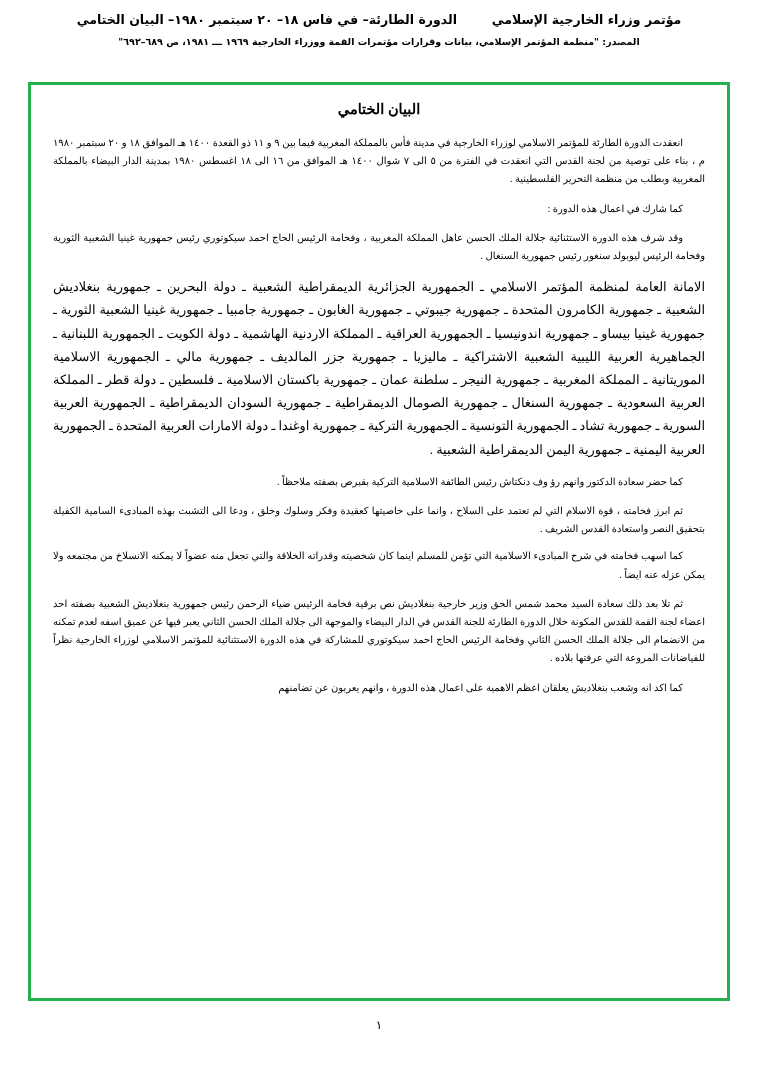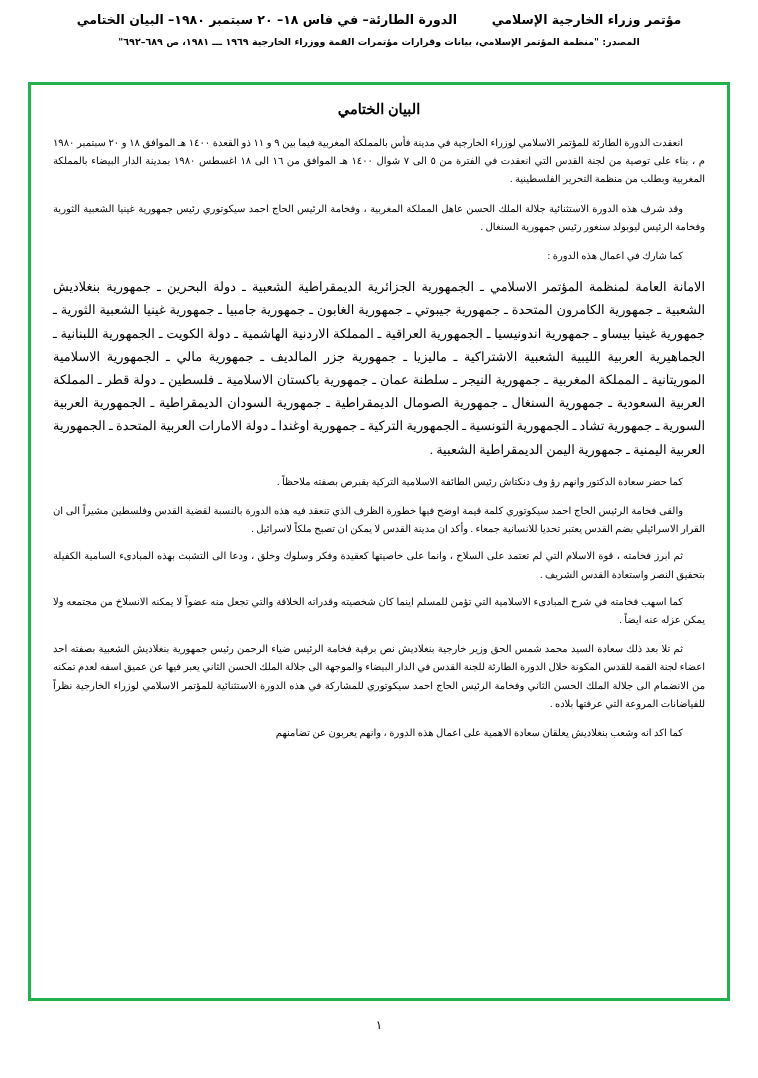--- a/index.html
+++ b/index.html
@@ -114,28 +114,27 @@
     </div>
     <div class="header-line2">المصدر: "منظمة المؤتمر الإسلامي، بيانات وقرارات مؤتمرات القمة ووزراء الخارجية ١٩٦٩ ـــ ١٩٨١، ص ٦٨٩–٦٩٢"</div>
   </div>
 
   <div class="frame">
     <div class="frame-inner">
 
       <div class="doc-title">البيان الختامي</div>
 
       <p class="para indent">انعقدت الدورة الطارئة للمؤتمر الاسلامي لوزراء الخارجية في مدينة فأس بالمملكة المغربية فيما بين ٩ و ١١ ذو القعدة ١٤٠٠ هـ الموافق ١٨ و ٢٠ سبتمبر ١٩٨٠ م ، بناء على توصية من لجنة القدس التي انعقدت في الفترة من ٥ الى ٧ شوال ١٤٠٠ هـ الموافق من ١٦ الى ١٨ اغسطس ١٩٨٠ بمدينة الدار البيضاء بالمملكة المغربية وبطلب من منظمة التحرير الفلسطينية .</p>
+      <p class="para indent">كما شارك في اعمال هذه الدورة :</p>
       <p class="para indent">وقد شرف هذه الدورة الاستثنائية جلالة الملك الحسن عاهل المملكة المغربية ، وفخامة الرئيس الحاج احمد سيكوتوري رئيس جمهورية غينيا الشعبية الثورية وفخامة الرئيس ليوبولد سنغور رئيس جمهورية السنغال .</p>
-      <p class="para indent">كما شارك في اعمال هذه الدورة :</p>
       <p class="list">الامانة العامة لمنظمة المؤتمر الاسلامي ـ الجمهورية الجزائرية الديمقراطية الشعبية ـ دولة البحرين ـ جمهورية بنغلاديش الشعبية ـ جمهورية الكامرون المتحدة ـ جمهورية جيبوتي ـ جمهورية الغابون ـ جمهورية جامبيا ـ جمهورية غينيا الشعبية الثورية ـ جمهورية غينيا بيساو ـ جمهورية اندونيسيا ـ الجمهورية العراقية ـ المملكة الاردنية الهاشمية ـ دولة الكويت ـ الجمهورية اللبنانية ـ الجماهيرية العربية الليبية الشعبية الاشتراكية ـ ماليزيا ـ جمهورية جزر المالديف ـ جمهورية مالي ـ الجمهورية الاسلامية الموريتانية ـ المملكة المغربية ـ جمهورية النيجر ـ سلطنة عمان ـ جمهورية باكستان الاسلامية ـ فلسطين ـ دولة قطر ـ المملكة العربية السعودية ـ جمهورية السنغال ـ جمهورية الصومال الديمقراطية ـ جمهورية السودان الديمقراطية ـ الجمهورية العربية السورية ـ جمهورية تشاد ـ الجمهورية التونسية ـ الجمهورية التركية ـ جمهورية اوغندا ـ دولة الامارات العربية المتحدة ـ الجمهورية العربية اليمنية ـ جمهورية اليمن الديمقراطية الشعبية .</p>
       <p class="para indent">كما حضر سعادة الدكتور وانهم رؤ وف دنكتاش رئيس الطائفة الاسلامية التركية بقبرص بصفته ملاحظاً .</p>
-      <p class="para indent tight">والقى فخامة الرئيس الحاج احمد سيكوتوري كلمة قيمة اوضح فيها خطورة الظرف الذي تنعقد فيه هذه الدورة بالنسبة لقضية القدس وفلسطين مشيراً الى ان القرار الاسرائيلي بضم القدس يعتبر تحديا للانسانية جمعاء . وأكد ان مدينة القدس لا يمكن ان تصبح ملكاً لاسرائيل .</p>
       <p class="para indent tight">ثم ابرز فخامته ، قوة الاسلام التي لم تعتمد على السلاح ، وانما على خاصيتها كعقيدة وفكر وسلوك وخلق ، ودعا الى التشبث بهذه المبادىء السامية الكفيلة بتحقيق النصر واستعادة القدس الشريف .</p>
       <p class="para indent">كما اسهب فخامته في شرح المبادىء الاسلامية التي تؤمن للمسلم اينما كان شخصيته وقدراته الخلاقة والتي تجعل منه عضواً لا يمكنه الانسلاخ من مجتمعه ولا يمكن عزله عنه ايضاً .</p>
       <p class="para indent">ثم تلا بعد ذلك سعادة السيد محمد شمس الحق وزير خارجية بنغلاديش نص برقية فخامة الرئيس ضياء الرحمن رئيس جمهورية بنغلاديش الشعبية بصفته احد اعضاء لجنة القمة للقدس المكونة خلال الدورة الطارئة للجنة القدس في الدار البيضاء والموجهة الى جلالة الملك الحسن الثاني يعبر فيها عن عميق اسفه لعدم تمكنه من الانضمام الى جلالة الملك الحسن الثاني وفخامة الرئيس الحاج احمد سيكوتوري للمشاركة في هذه الدورة الاستثنائية للمؤتمر الاسلامي لوزراء الخارجية نظراً للفياضانات المروعة التي عرفتها بلاده .</p>
-      <p class="para indent">كما اكد انه وشعب بنغلاديش يعلقان سعادة الاهمية على اعمال هذه الدورة ، وانهم يعربون عن تضامنهم</p>
+      <p class="para indent">كما اكد انه وشعب بنغلاديش يعلقان اعظم الاهمية على اعمال هذه الدورة ، وانهم يعربون عن تضامنهم</p>
 
     </div>
   </div>
 
   <div class="page-number">١</div>
 
 </div>
 
 </body></html>

